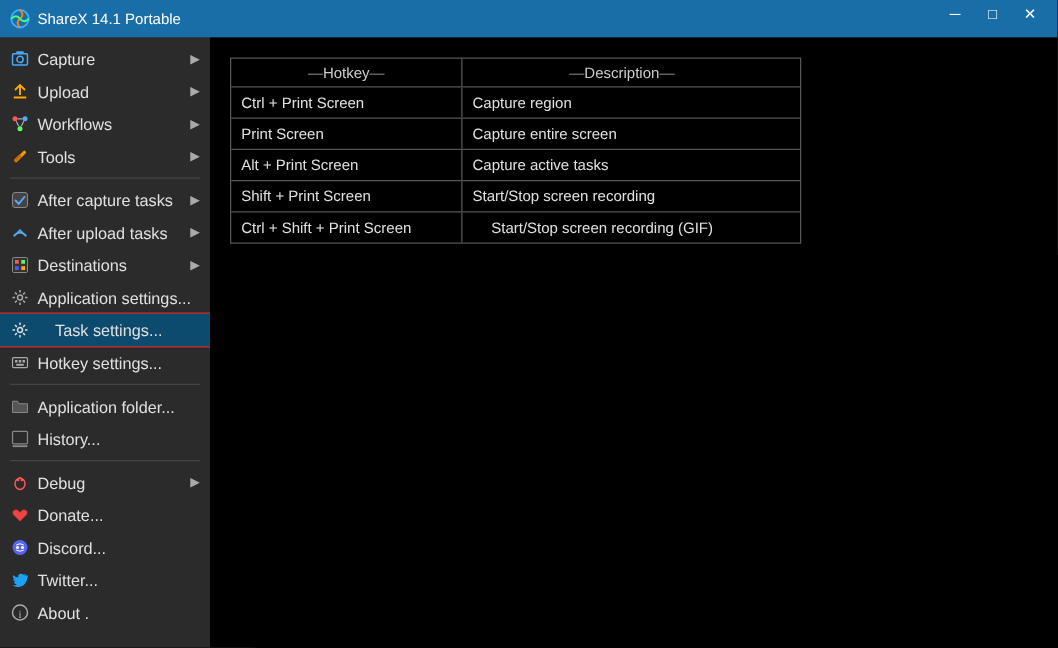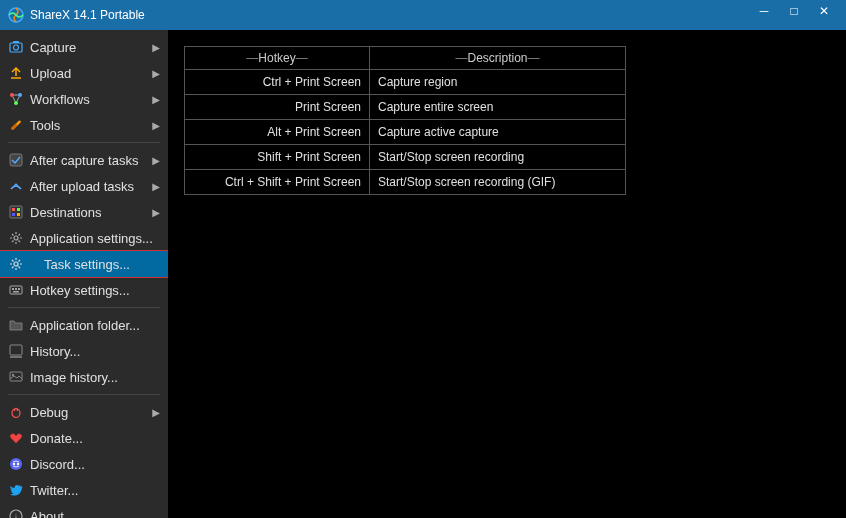--- a/index.html
+++ b/index.html
@@ -77,21 +77,21 @@
       height: 26px;
       display: flex;
       align-items: center;
       padding: 0 8px;
       cursor: pointer;
       gap: 6px;
       position: relative;
       white-space: nowrap;
     }
     .menu-item.highlighted {
-      background: #0369a1;
+      background: #0c4a6e;
       outline: 1px solid #cc3333;
       gap: 20px;
     }
     .menu-item-icon {
       width: 16px;
       height: 16px;
       display: flex;
       align-items: center;
       justify-content: center;
       font-size: 14px;
@@ -141,28 +141,28 @@
       text-align: center;
       font-size: 12px;
       color: #ccc;
     }
     .tbl-row {
       display: flex;
       border-bottom: 1px solid #555;
     }
     .tbl-row:last-child {
       border-bottom: none;
+      gap: 15px;
     }
     .tbl-cell-hotkey {
       width: 185px;
       padding: 5px 8px;
       border-right: 1px solid #555;
       font-size: 12px;
       color: #e0e0e0;
-      text-align: right;
     }
     .tbl-cell-desc {
       width: 255px;
       padding: 5px 8px;
       font-size: 12px;
       color: #e0e0e0;
     }
   </style>
 </head>
 <body>
@@ -308,30 +308,20 @@
       </div>
       <div class="menu-item">
         <span class="menu-item-icon">
           <svg width="14" height="14" viewBox="0 0 14 14">
             <rect x="1" y="1" width="12" height="10" rx="1" fill="none" stroke="#888" stroke-width="1"></rect>
             <line x1="1" y1="13" x2="13" y2="13" stroke="#888" stroke-width="1.5"></line>
           </svg>
         </span>
         <span class="menu-item-label">History...</span>
       </div>
-      <div class="menu-item">
-        <span class="menu-item-icon">
-          <svg width="14" height="14" viewBox="0 0 14 14">
-            <rect x="1" y="2" width="12" height="9" rx="1" fill="none" stroke="#888" stroke-width="1"></rect>
-            <circle cx="4" cy="5" r="1.2" fill="#888"></circle>
-            <path d="M1 9 L5 6 L8 8 L10 6 L13 9" fill="none" stroke="#888" stroke-width="1"></path>
-          </svg>
-        </span>
-        <span class="menu-item-label">Image history...</span>
-      </div>
       <div class="menu-separator"></div>
       <div class="menu-item">
         <span class="menu-item-icon">
           <svg width="14" height="14" viewBox="0 0 14 14">
             <ellipse cx="7" cy="8" rx="4" ry="4.5" fill="none" stroke="#f55" stroke-width="1.2"></ellipse>
             <circle cx="5.5" cy="5" r="1" fill="#f55"></circle>
             <circle cx="8.5" cy="5" r="1" fill="#f55"></circle>
             <path d="M5.5 4 Q7 2 8.5 4" fill="none" stroke="#f55" stroke-width="1"></path>
           </svg>
         </span>
@@ -391,21 +381,21 @@
       <div class="tbl-row">
             <div class="tbl-cell-hotkey">Ctrl + Print Screen</div>
             <div class="tbl-cell-desc">Capture region</div>
           </div>
           <div class="tbl-row">
             <div class="tbl-cell-hotkey">Print Screen</div>
             <div class="tbl-cell-desc">Capture entire screen</div>
           </div>
           <div class="tbl-row">
             <div class="tbl-cell-hotkey">Alt + Print Screen</div>
-            <div class="tbl-cell-desc">Capture active capture</div>
+            <div class="tbl-cell-desc">Capture active tasks</div>
           </div>
           <div class="tbl-row">
             <div class="tbl-cell-hotkey">Shift + Print Screen</div>
             <div class="tbl-cell-desc">Start/Stop screen recording</div>
           </div>
           <div class="tbl-row">
             <div class="tbl-cell-hotkey">Ctrl + Shift + Print Screen</div>
             <div class="tbl-cell-desc">Start/Stop screen recording (GIF)</div>
           </div>
         </div>

